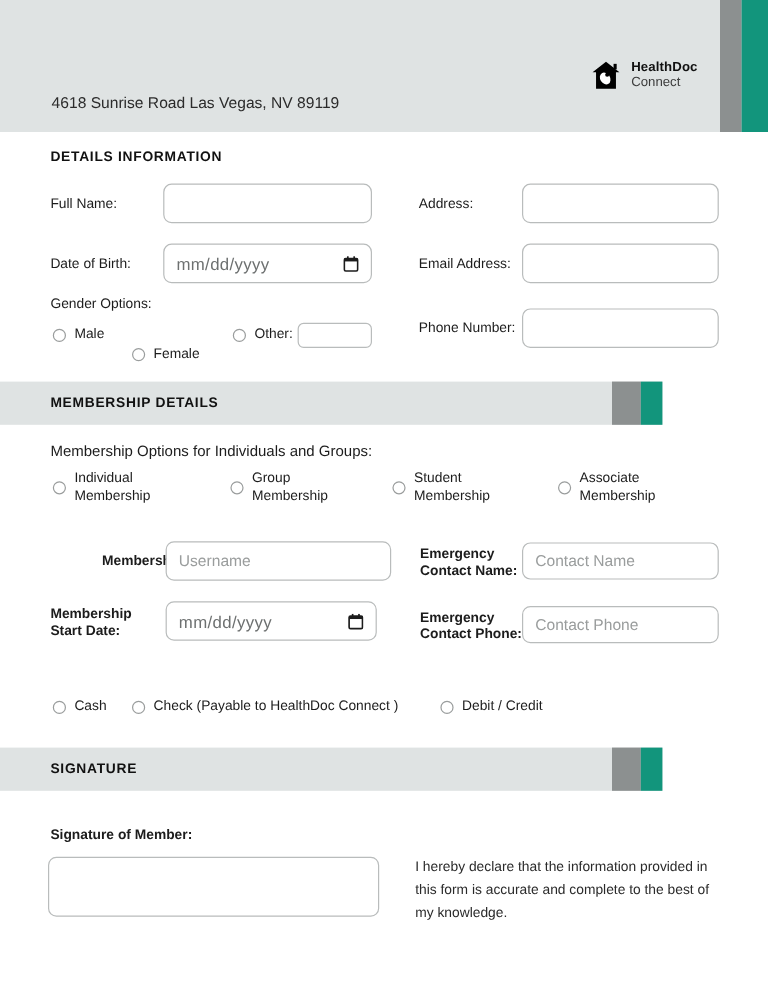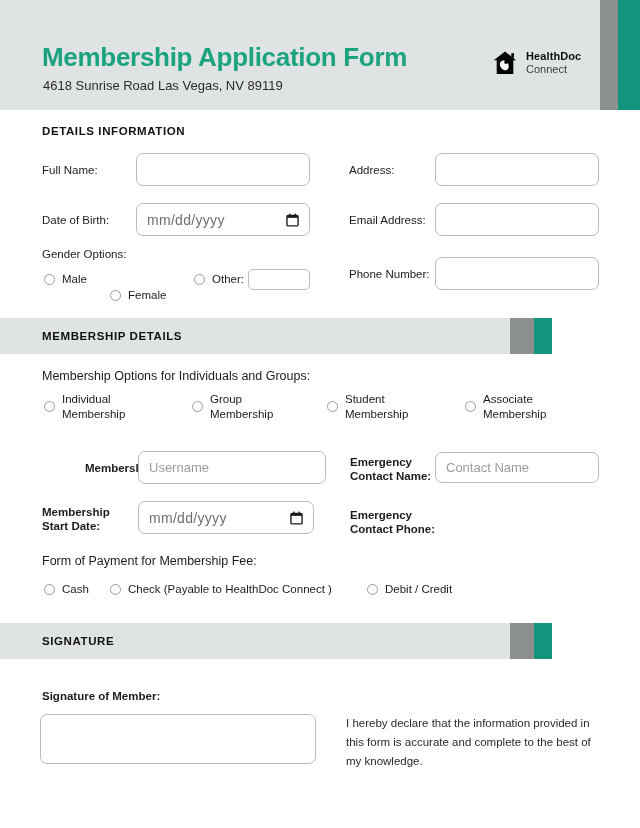--- a/index.html
+++ b/index.html
@@ -182,21 +182,20 @@
 </style>
 </head>
 <body>
 
 <div class="page">
 
   <div class="header">
     <div class="header-accent-gray"></div>
     <div class="header-accent-teal"></div>
 
-    <div class="form-title">Membership Application Form</div>
     <div class="form-address">4618 Sunrise Road Las Vegas, NV 89119</div>
 
     <div class="brand">
       <svg class="brand-mark" viewBox="0 0 26 26">
         <path d="M13 1.5 L24.2 10.2 L21.3 10.2 L21.3 24 L4.7 24 L4.7 10.2 L1.8 10.2 Z" fill="#000000"></path>
         <rect x="19.3" y="3.2" width="2.6" height="4.6" fill="#000000"></rect>
         <ellipse cx="12.3" cy="15.4" rx="4.1" ry="5.2" fill="#ffffff" transform="rotate(-32 12.3 15.4)"></ellipse>
         <circle cx="14.0" cy="12.3" r="1.7" fill="#000000"></circle>
       </svg>
       <div class="brand-text">
@@ -294,22 +293,22 @@
       <rect x="9.1" y="0.6" width="1.5" height="3" fill="#1c1c1c"></rect>
     </svg>
   </div>
 
   <div class="lbl bold" style="left:350px; top:455px;">Emergency
 Contact Name:</div>
   <input class="field" style="left: 435px; top: 452px; width: 164px; height: 31px;" placeholder="Contact Name">
 
   <div class="lbl bold" style="left:350px; top:508px;">Emergency
 Contact Phone:</div>
-
-  <div class="heading-text" style="left:42px; top:554px;">Form of Payment for Membership Fee:</div>
+  <input class="field" style="left: 435px; top: 505px; width: 164px; height: 31px;" placeholder="Contact Phone">
+
 
   <div class="radio-group" style="left:42px; top:582px; width:470px; height:16px;">
     <label class="radio-opt" style="left:2px; top:0;">
       <span class="radio-dot"></span>
       <span class="radio-label">Cash</span>
     </label>
     <label class="radio-opt" style="left:68px; top:0;">
       <span class="radio-dot"></span>
       <span class="radio-label">Check (Payable to HealthDoc Connect )</span>
     </label>

